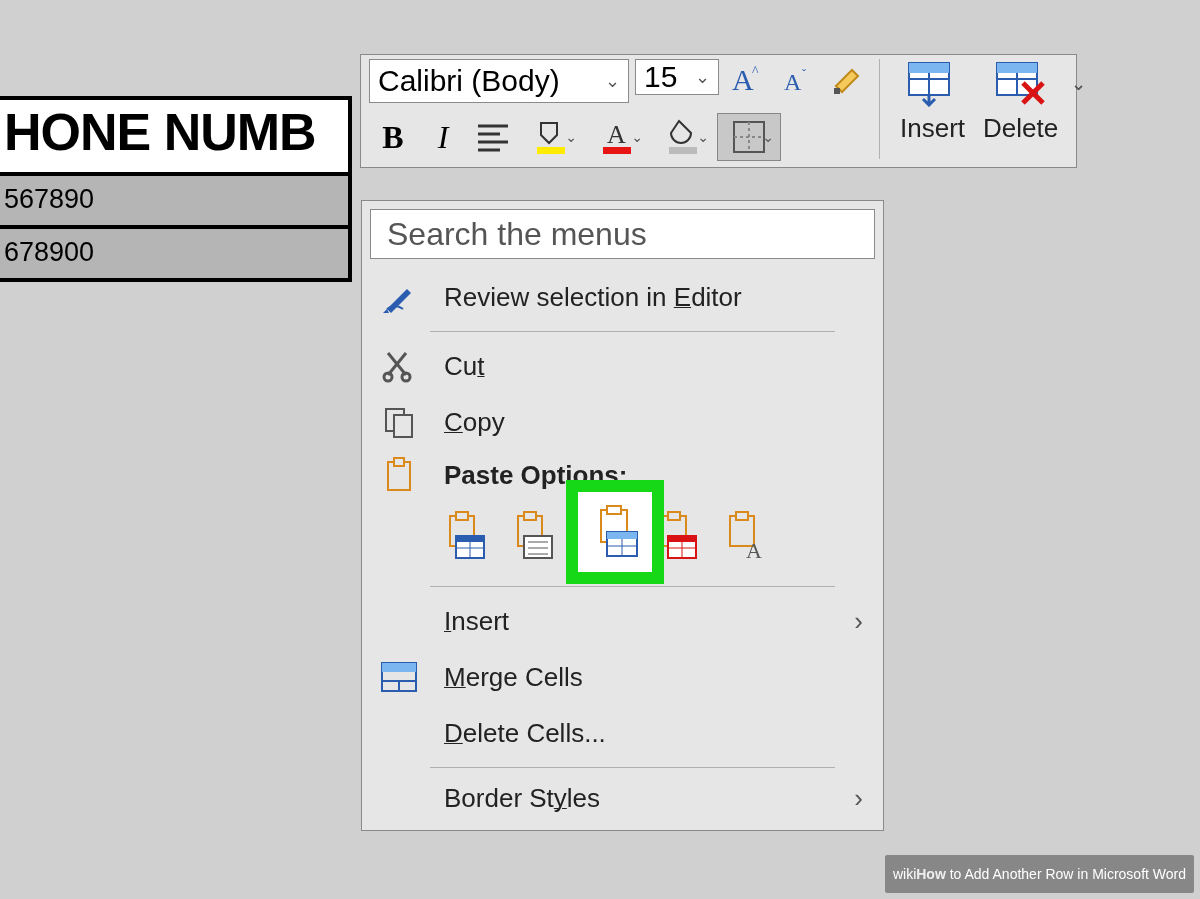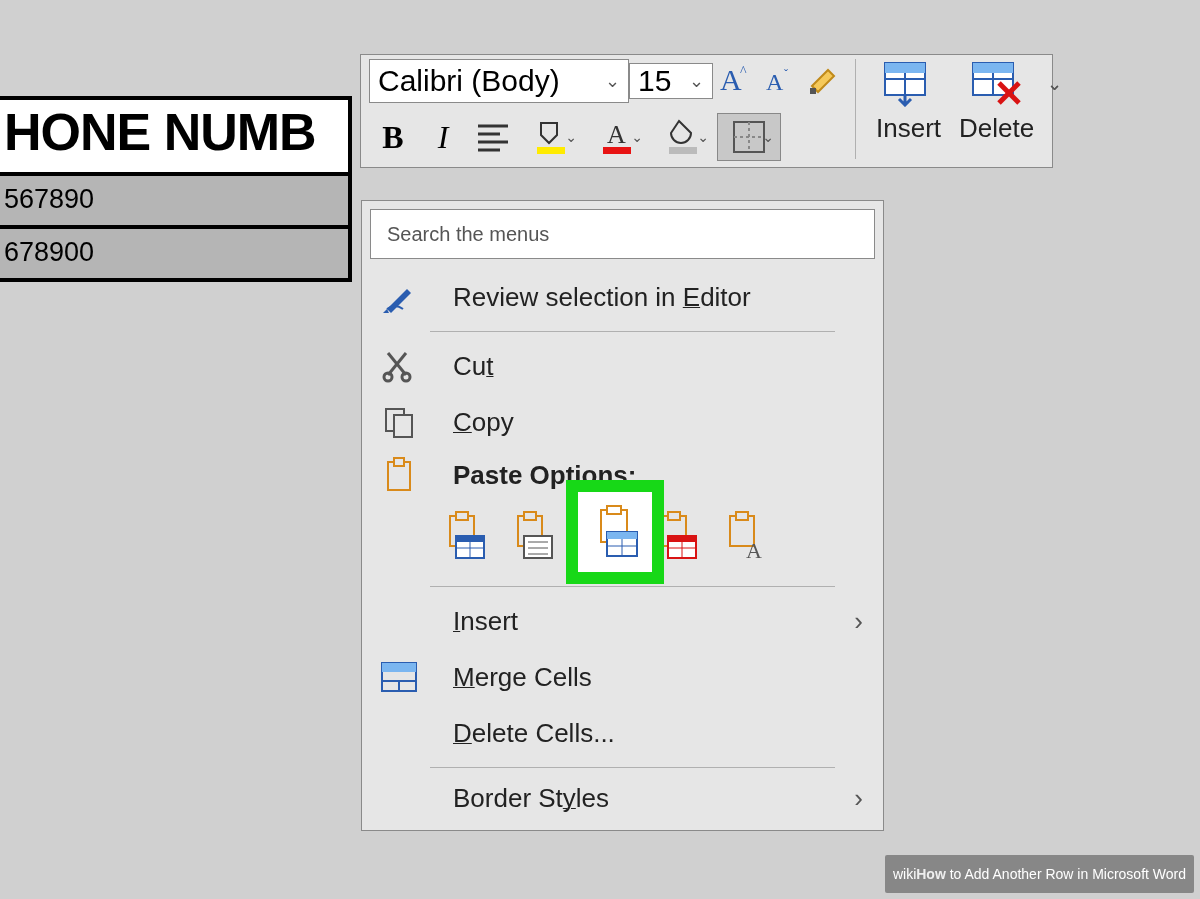--- a/index.html
+++ b/index.html
@@ -42,21 +42,21 @@
   .mini-toolbar {
     position: absolute;
     top: 54px; left: 360px;
     background: #e6e6e6;
     border: 1px solid #8a8a8a;
     padding: 4px 8px 6px 8px;
     display: flex;
     flex-direction: column;
     gap: 8px;
   }
-  .mini-row1 { display: flex; align-items: center; }
+  .mini-row1 { display: flex; align-items: flex-start; gap: 6px; }
   .fontname {
     width: 260px; height: 44px;
     background: #fff; border: 1px solid #8a8a8a;
     display: flex; align-items: center; justify-content: space-between;
     padding: 0 8px; font-size: 30px;
   }
   .fontsize {
     width: 84px; height: 36px;
     background: #fff; border: 1px solid #8a8a8a;
     display: flex; align-items: center; justify-content: space-between;
@@ -90,27 +90,27 @@
     top: 200px; left: 361px;
     width: 523px;
     background: #e6e6e6;
     border: 1px solid #8a8a8a;
     padding: 8px;
   }
   .search-box {
     width: 100%; height: 50px;
     background: #fff; border: 1px solid #8a8a8a;
     display: flex; align-items: center;
-    padding: 0 16px; color: #555; font-size: 20px;
+    padding: 0 16px; color: #555; font-size: 32px;
   }
   .menu-item {
     display: flex; align-items: center;
     height: 56px;
     padding: 0 12px 0 8px;
-    gap: 33px;
+    gap: 24px;
     font-size: 26px; color: #222;
   }
   .menu-item .icon-slot { width: 42px; height: 42px; display: flex; align-items: center; justify-content: center; }
   .menu-item .arrow { margin-left: auto; color: #555; font-size: 26px; }
   .hline { height: 1px; background: #b0b0b0; margin: 6px 40px 6px 60px; }
   .under { text-decoration: underline; text-decoration-thickness: 1px; }
   .paste-row {
     display: flex; gap: 16px;
     padding: 10px 12px 18px 68px;
     align-items: center;

